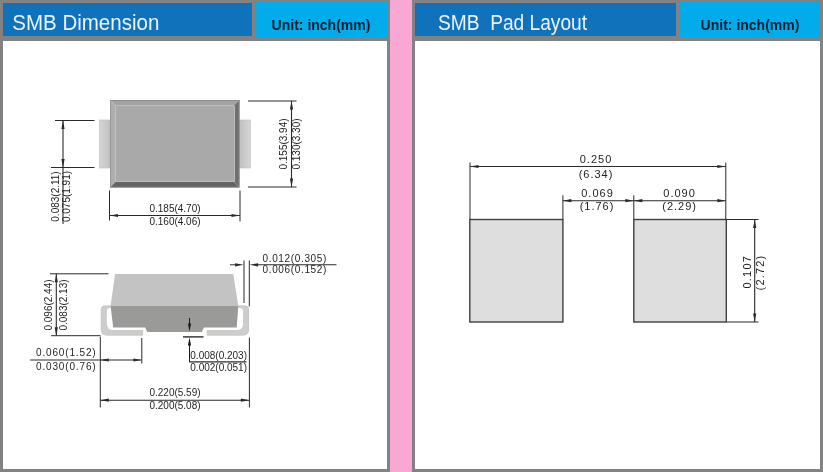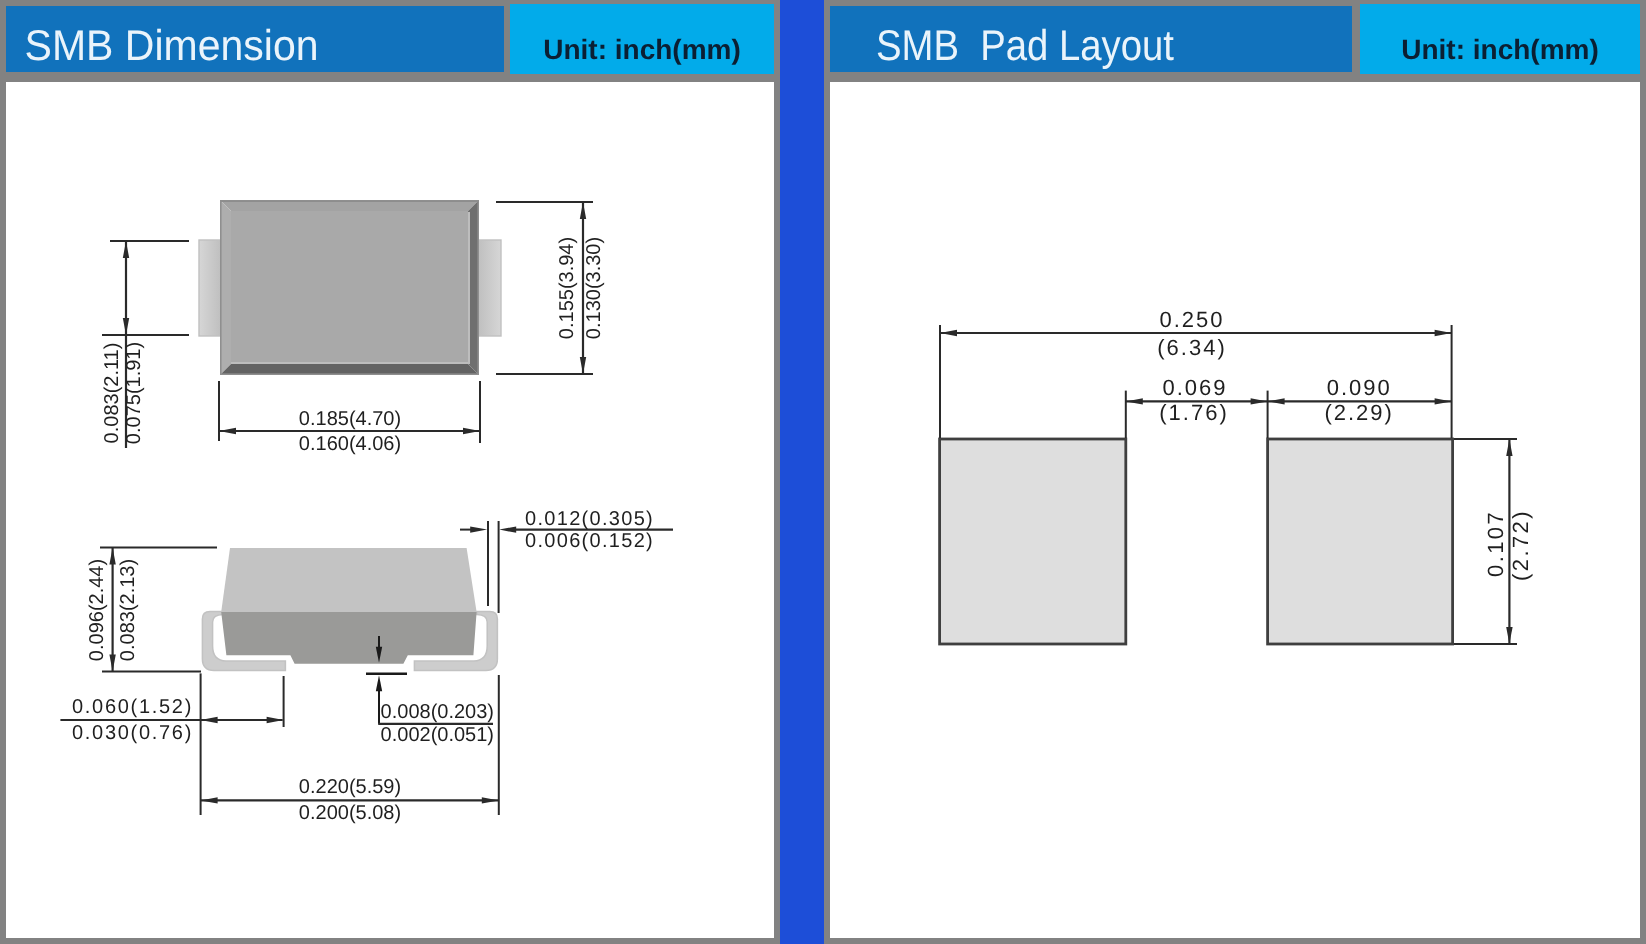--- a/index.html
+++ b/index.html
@@ -1,16 +1,16 @@
 <!DOCTYPE html>
 <html><head>
 <meta charset="utf-8">
 <style>
   html,body{margin:0;padding:0;background:#ffffff;}
-  #page{position:relative;width:823px;height:472px;background:#1d4ed8;overflow:hidden;
+  #page{position:relative;width:823px;height:472px;background:#f9a8d4;overflow:hidden;
         font-family:"Liberation Sans",sans-serif;}
   .abs{position:absolute;}
   svg text{font-family:"Liberation Sans",sans-serif;}
 </style>
 </head>
 <body>
 <div id="page">
 
   <div class="abs" style="left:0;top:0;width:390px;height:472px;border:3px solid #828282;box-sizing:border-box;background:#fff;"></div>
 

